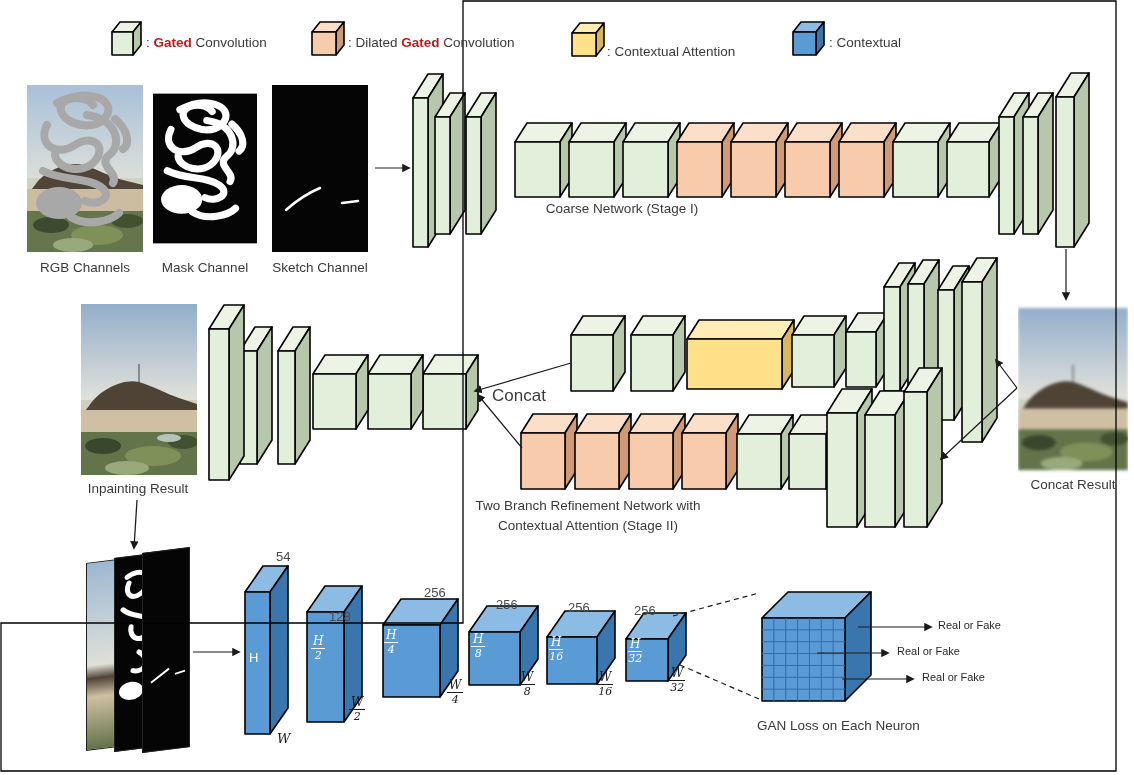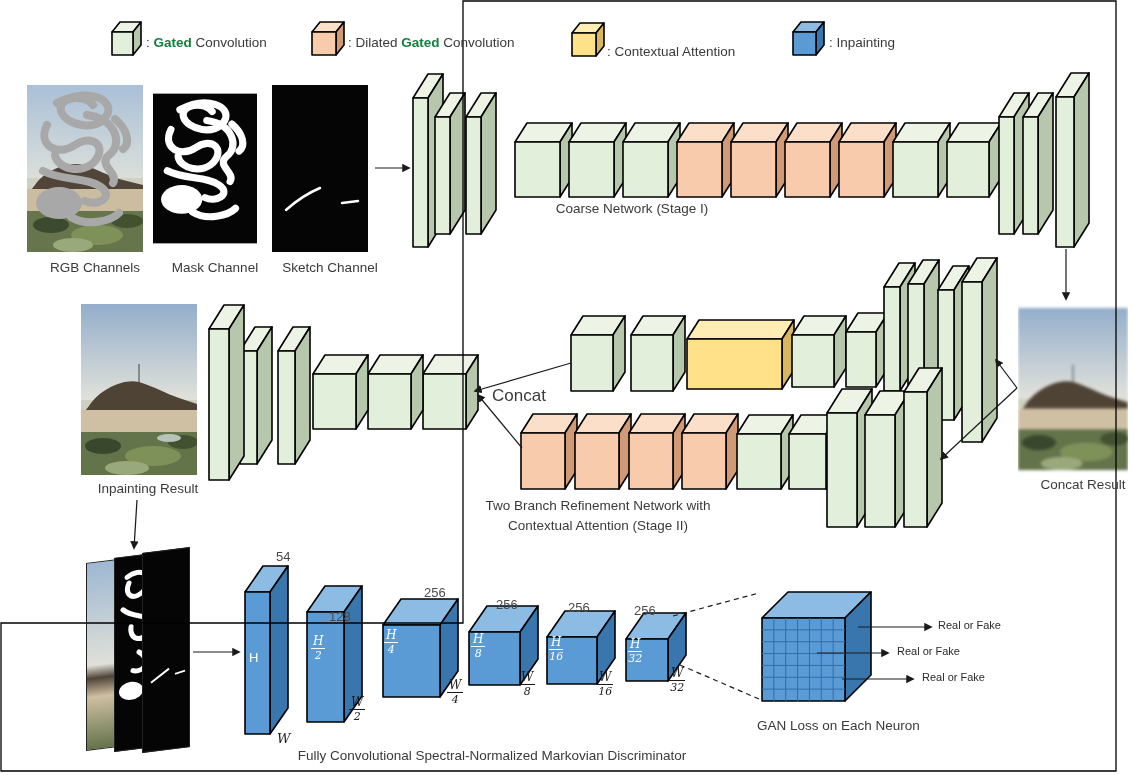--- a/index.html
+++ b/index.html
@@ -1,22 +1,22 @@
 <!DOCTYPE html>
 <html><head>
 <meta charset="utf-8">
 <style>
   html,body{margin:0;padding:0;background:#ffffff;}
   #fig{position:relative;width:1134px;height:775px;background:#ffffff;overflow:hidden;
        font-family:"Liberation Sans",sans-serif;color:#303030;}
   #layer-svg{position:absolute;left:0;top:0;}
   .lbl{position:absolute;font-size:13.5px;color:#3a3a3a;white-space:nowrap;}
-  .lbl.center{text-align:center;white-space:normal;padding-left:10px;}
+  .lbl.center{text-align:center;white-space:normal;}
   .legend-text{position:absolute;font-size:13.5px;color:#3a3a3a;white-space:nowrap;}
-  .legend-text .b{font-weight:bold;color:#15803d;}
+  .legend-text .b{font-weight:bold;color:#b91c1c;}
   .imgbox{position:absolute;overflow:hidden;}
   .chan{position:absolute;font-size:13px;color:#4a4a4a;white-space:nowrap;}
   .rof{position:absolute;font-size:11px;color:#2a2a2a;white-space:nowrap;}
   .frac{position:absolute;text-align:center;font-family:"DejaVu Serif",serif;font-style:italic;line-height:1;}
   .frac .num{display:block;font-size:12px;padding:0 2px 1px 2px;border-bottom:1.2px solid currentColor;}
   .frac .den{display:block;font-size:11px;padding-top:1px;}
   .frac.white{color:#ffffff;}
   .frac.black{color:#1a1a1a;}
   .plainH{position:absolute;font-size:13px;color:#ffffff;font-family:"Liberation Sans",sans-serif;}
   .plainW{position:absolute;font-size:13px;color:#1a1a1a;font-family:"DejaVu Serif",serif;font-style:italic;}
@@ -423,38 +423,37 @@
   <div class="legend-text" style="left:146px;top:35px;">
     <span>: </span><span class="b">Gated</span><span> Convolution</span>
   </div>
   <div class="legend-text" style="left:348px;top:35px;">
     <span>: Dilated </span><span class="b">Gated</span><span> Convolution</span>
   </div>
   <div class="legend-text" style="left:607px;top:36px;margin-top:8px;">
     <span>: Contextual Attention</span>
   </div>
   <div class="legend-text" style="left:829px;top:35px;">
-    <span>: Inpainting</span>
+    <span>: Contextual</span>
   </div>
 
   <div class="lbl center" style="left:27px;top:260px;width:116px;">RGB Channels</div>
   <div class="lbl center" style="left:153px;top:260px;width:104px;">Mask Channel</div>
   <div class="lbl center" style="left:258px;top:260px;width:124px;">Sketch Channel</div>
 
   <div class="lbl center" style="left:480px;top:201px;width:284px;">Coarse Network (Stage I)</div>
 
   <div class="lbl" style="left:492px;top:386px;font-size:17px;">Concat</div>
 
   <div class="lbl center" style="left:68px;top:481px;width:140px;">Inpainting Result</div>
   <div class="lbl center" style="left:1014px;top:477px;width:118px;">Concat Result</div>
 
   <div class="lbl center" style="left:438px;top:518px;width:300px;">Contextual Attention (Stage II)</div>
   <div class="lbl center" style="left:438px;top:498px;width:300px;">Two Branch Refinement Network with</div>
 
-  <div class="lbl center" style="left:232px;top:748px;width:500px;">Fully Convolutional Spectral-Normalized Markovian Discriminator</div>
   <div class="lbl" style="left:757px;top:718px;text-align:right;">GAN Loss on Each Neuron</div>
 
   <div class="rof" style="left:938px;top:619px;">Real or Fake</div>
   <div class="rof" style="left:897px;top:645px;">Real or Fake</div>
   <div class="rof" style="left:922px;top:671px;">Real or Fake</div>
 
   <div id="disc-labels">
       <div class="chan" style="left: 276px; top: 549px;">54</div>
       <div class="plainH" style="left: 249px; top: 650px;">H</div>
       <div class="plainW" style="left: 277px; top: 731px;">W</div>

